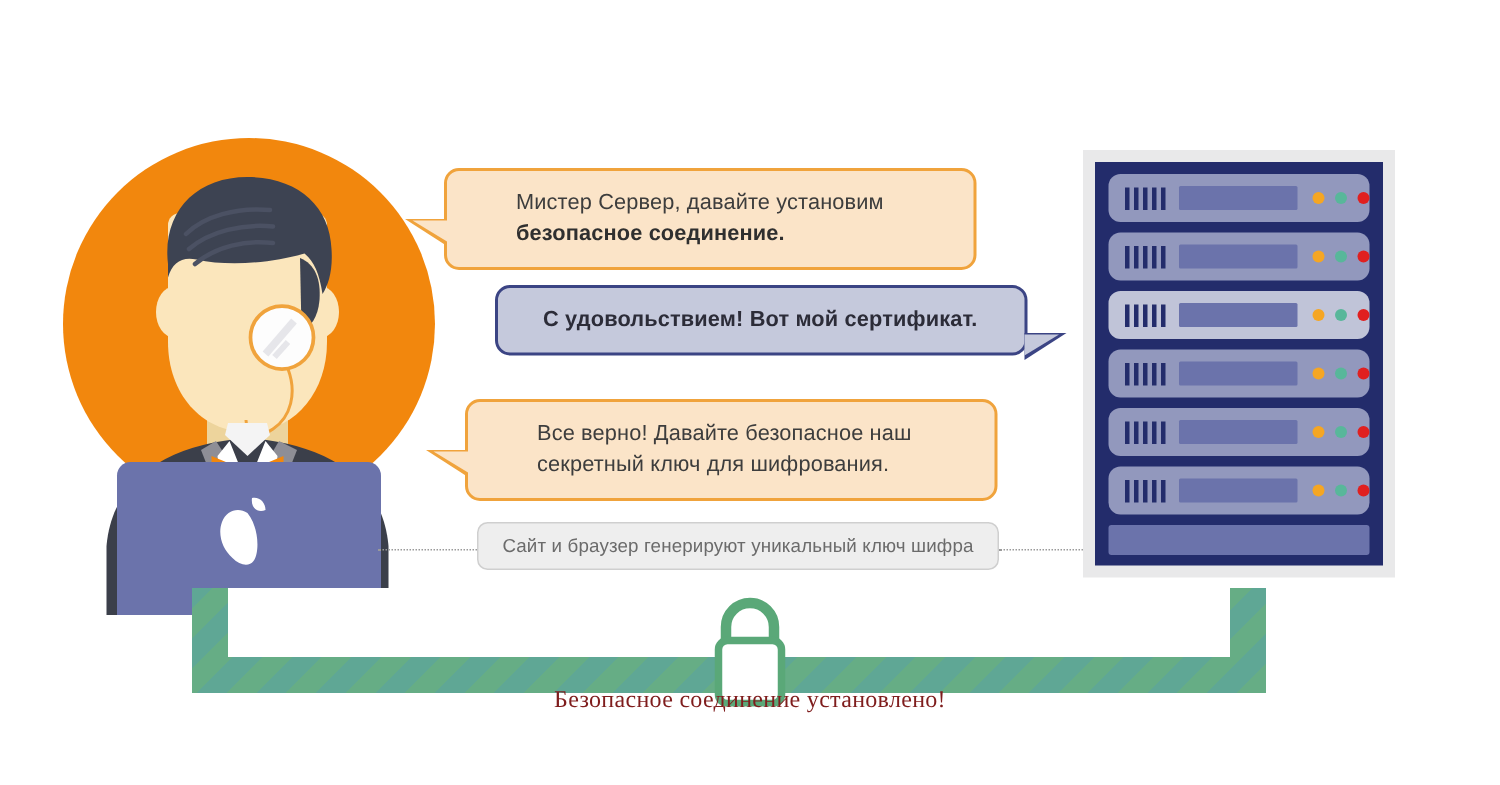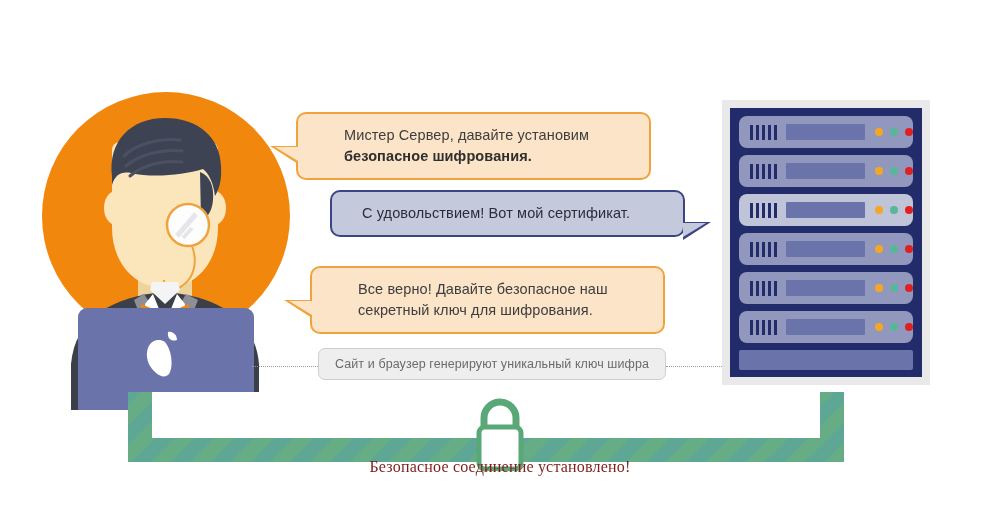--- a/index.html
+++ b/index.html
@@ -34,21 +34,21 @@
     border-radius: 10px;
     border: 2px solid;
     font-size: 14.5px;
     line-height: 1.45;
     color: #3d3d3d;
     padding: 11px 16px 11px 46px;
     letter-spacing: 0.1px;
   }
   .bubble b { font-weight: bold; color: #2f2f2f; }
   .bubble-orange { background: #fbe4c8; border-color: #f0a33c; }
-  .bubble-blue   { background: #c5c9dc; border-color: #3b4484; color: #2c2c38; }
+  .bubble-blue   { background: #c5c9dc; border-color: #3b4484; color: #2c2c38; font-weight: bold; }
 
   .bubble-1 { left: 296px; top: 112px; width: 355px; }
   .bubble-2 { left: 330px; top: 190px; width: 355px; padding-left: 30px; }
   .bubble-3 { left: 310px; top: 266px; width: 355px; }
 
   .tail { position: absolute; width: 0; height: 0; }
   
   .tail-left-outer {
     left: -28px; top: 32px;
     border-top: 0 solid transparent;
@@ -216,21 +216,21 @@
         <rect x="58" y="338" width="176" height="10" fill="#1b2668"></rect>
         <path d="M145 262 c-6 -4 -14 -2 -17 6 c-3 8 0 18 7 24 c5 5 11 6 14 2 c4 -5 4 -22 -4 -32 z M148 252 c5 -1 9 3 9 8 c-5 2 -10 -1 -9 -8 z" fill="#ffffff"></path>
       </g>
     </svg>
   </div>
 
   <div class="bubble bubble-orange bubble-1">
     <span class="tail tail-left-outer"></span>
     <span class="tail tail-left-inner"></span>
     <div>Мистер Сервер, давайте установим</div>
-    <div><b>безопасное шифрования.</b></div>
+    <div><b>безопасное соединение.</b></div>
   </div>
 
   <div class="bubble bubble-blue bubble-2">
     <span class="tail tail-right-outer"></span>
     <span class="tail tail-right-inner"></span>
     <div>С удовольствием! Вот мой сертификат.</div>
   </div>
 
   <div class="bubble bubble-orange bubble-3">
     <span class="tail tail-left-outer"></span>

